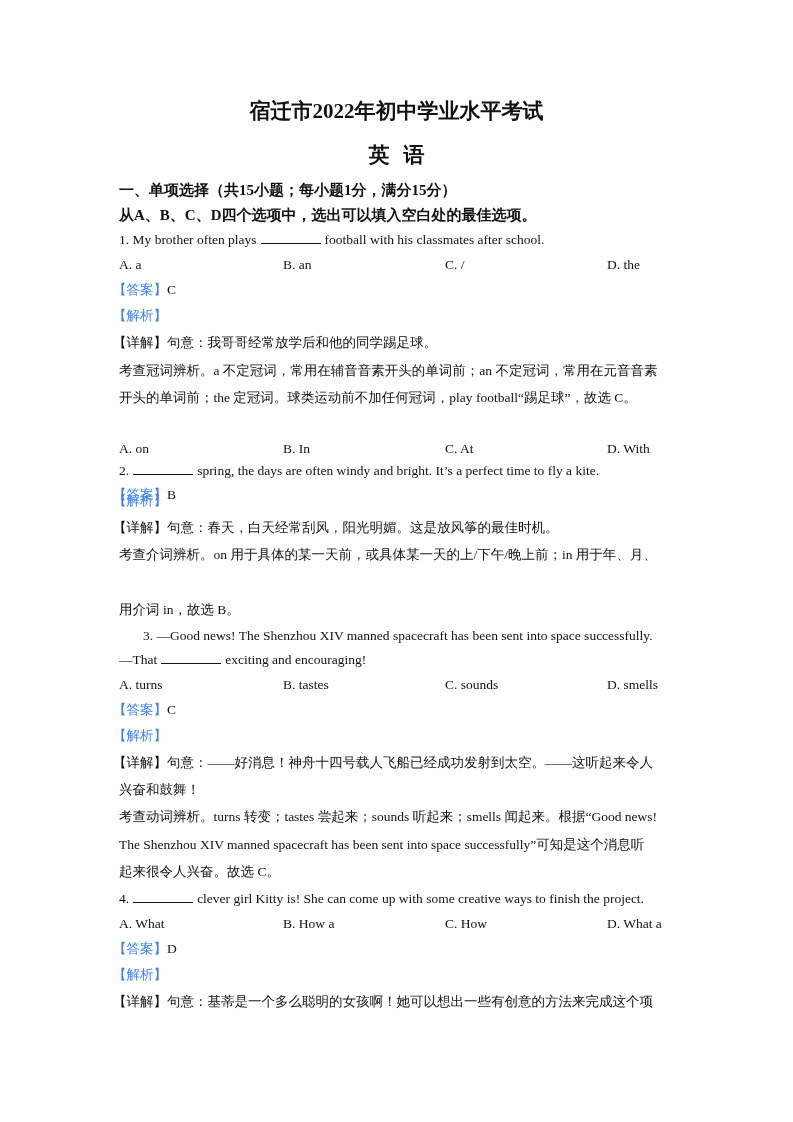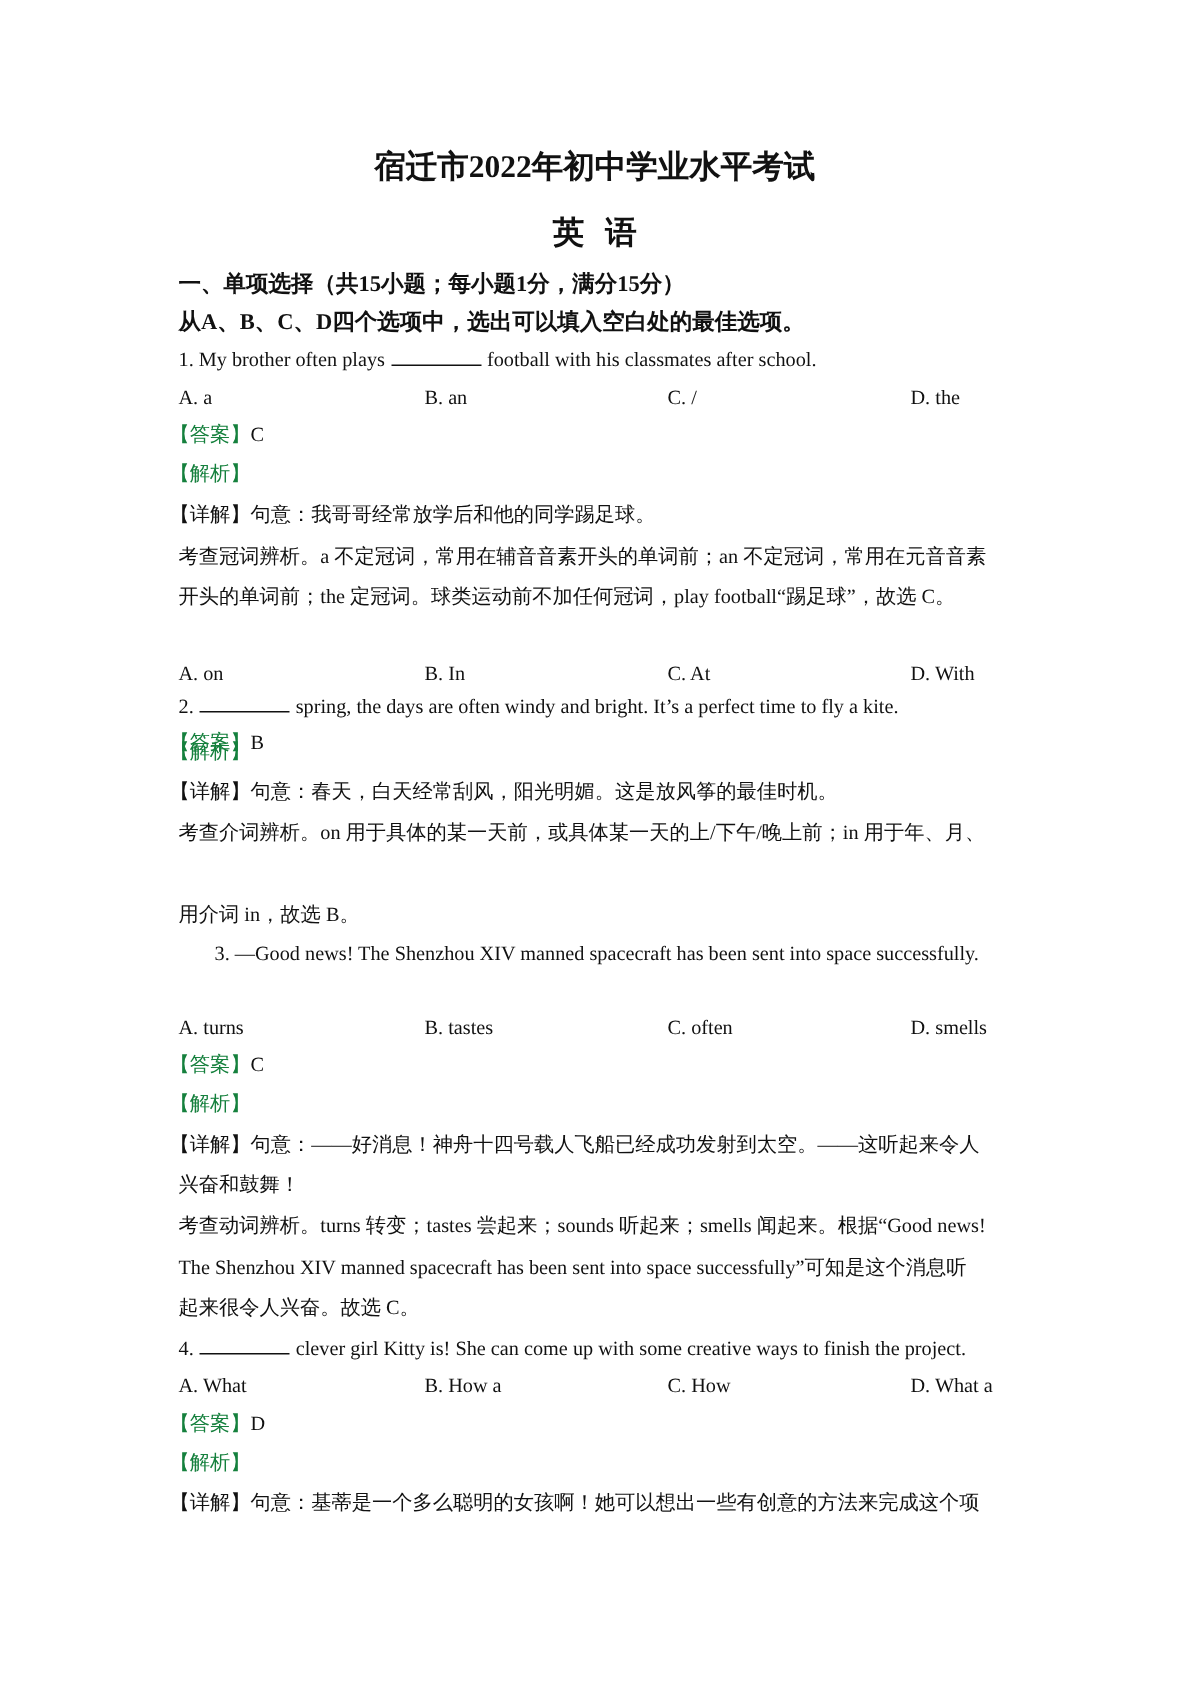--- a/index.html
+++ b/index.html
@@ -5,21 +5,21 @@
   html, body { margin: 0; padding: 0; background: #ffffff; }
   body { width: 793px; height: 1122px; position: relative; overflow: hidden;
          font-family: "Liberation Serif", "DejaVu Serif", serif; color: #111; }
   .page { position: absolute; left: 0; top: 0; width: 693px; height: 1122px; }
   .title { position: absolute; left: 0; width: 793px; text-align: center; font-weight: bold; }
   .t1 { top: 97px; font-size: 21px; }
   .t2 { top: 141px; font-size: 21px; letter-spacing: 14px; padding-left: 14px; box-sizing: border-box; }
   .line { position: absolute; left: 119px; font-size: 13.5px; white-space: nowrap; line-height: 18px; }
   .bold { font-weight: bold; font-size: 15px; }
   .opt { position: absolute; font-size: 13.5px; white-space: nowrap; line-height: 18px; }
-  .lbl { color: #15803d; }
+  .lbl { color: #3b82f6; }
   .blank { display: inline-block; width: 60px; border-bottom: 1px solid #111; height: 12px; vertical-align: baseline; margin: 0 4px; }
 </style>
 </head>
 <body>
 
 <div class="page">
   <div class="title t1">宿迁市2022年初中学业水平考试</div>
   <div class="title t2">英语</div>
 
   <div class="line bold" style="top:181px;">一、单项选择（共15小题；每小题1分，满分15分）</div>
@@ -41,23 +41,24 @@
   <div class="opt" style="top:440px;left:283px;">B. In</div>
   <div class="opt" style="top:440px;left:445px;">C. At</div>
   <div class="opt" style="top:440px;left:607px;">D. With</div>
   <div class="line" style="top:466px;left:113px;margin-top:20px;"><span class="lbl">【答案】</span><span>B</span></div>
   <div class="line lbl" style="top:492px;left:113px;">【解析】</div>
   <div class="line" style="top:519px;left:113px;"><span>【详解】</span><span>句意：春天，白天经常刮风，阳光明媚。这是放风筝的最佳时机。</span></div>
   <div class="line" style="top:546px;">考查介词辨析。on 用于具体的某一天前，或具体某一天的上/下午/晚上前；in 用于年、月、</div>
   <div class="line" style="top:601px;">用介词 in，故选 B。</div>
 
   <div class="line" style="top:627px;margin-left:24px;">3. —Good news! The Shenzhou XIV manned spacecraft has been sent into space successfully.</div>
+  <div class="line" style="top:651px;"><span>—That</span><span class="blank"></span><span>exciting and encouraging!</span></div>
   <div class="opt" style="top:676px;left:119px;">A. turns</div>
   <div class="opt" style="top:676px;left:283px;">B. tastes</div>
-  <div class="opt" style="top:676px;left:445px;">C. often</div>
+  <div class="opt" style="top:676px;left:445px;">C. sounds</div>
   <div class="opt" style="top:676px;left:607px;text-align:right;">D. smells</div>
   <div class="line" style="top:701px;left:113px;"><span class="lbl">【答案】</span><span>C</span></div>
   <div class="line lbl" style="top:727px;left:113px;">【解析】</div>
   <div class="line" style="top:754px;left:113px;"><span>【详解】</span><span>句意：——好消息！神舟十四号载人飞船已经成功发射到太空。——这听起来令人</span></div>
   <div class="line" style="top:781px;">兴奋和鼓舞！</div>
   <div class="line" style="top:808px;">考查动词辨析。turns 转变；tastes 尝起来；sounds 听起来；smells 闻起来。根据“Good news!</div>
   <div class="line" style="top:836px;">The Shenzhou XIV manned spacecraft has been sent into space successfully”可知是这个消息听</div>
   <div class="line" style="top:863px;">起来很令人兴奋。故选 C。</div>
 
   <div class="line" style="top:890px;"><span>4.</span><span class="blank"></span><span>clever girl Kitty is! She can come up with some creative ways to finish the project.</span></div>

